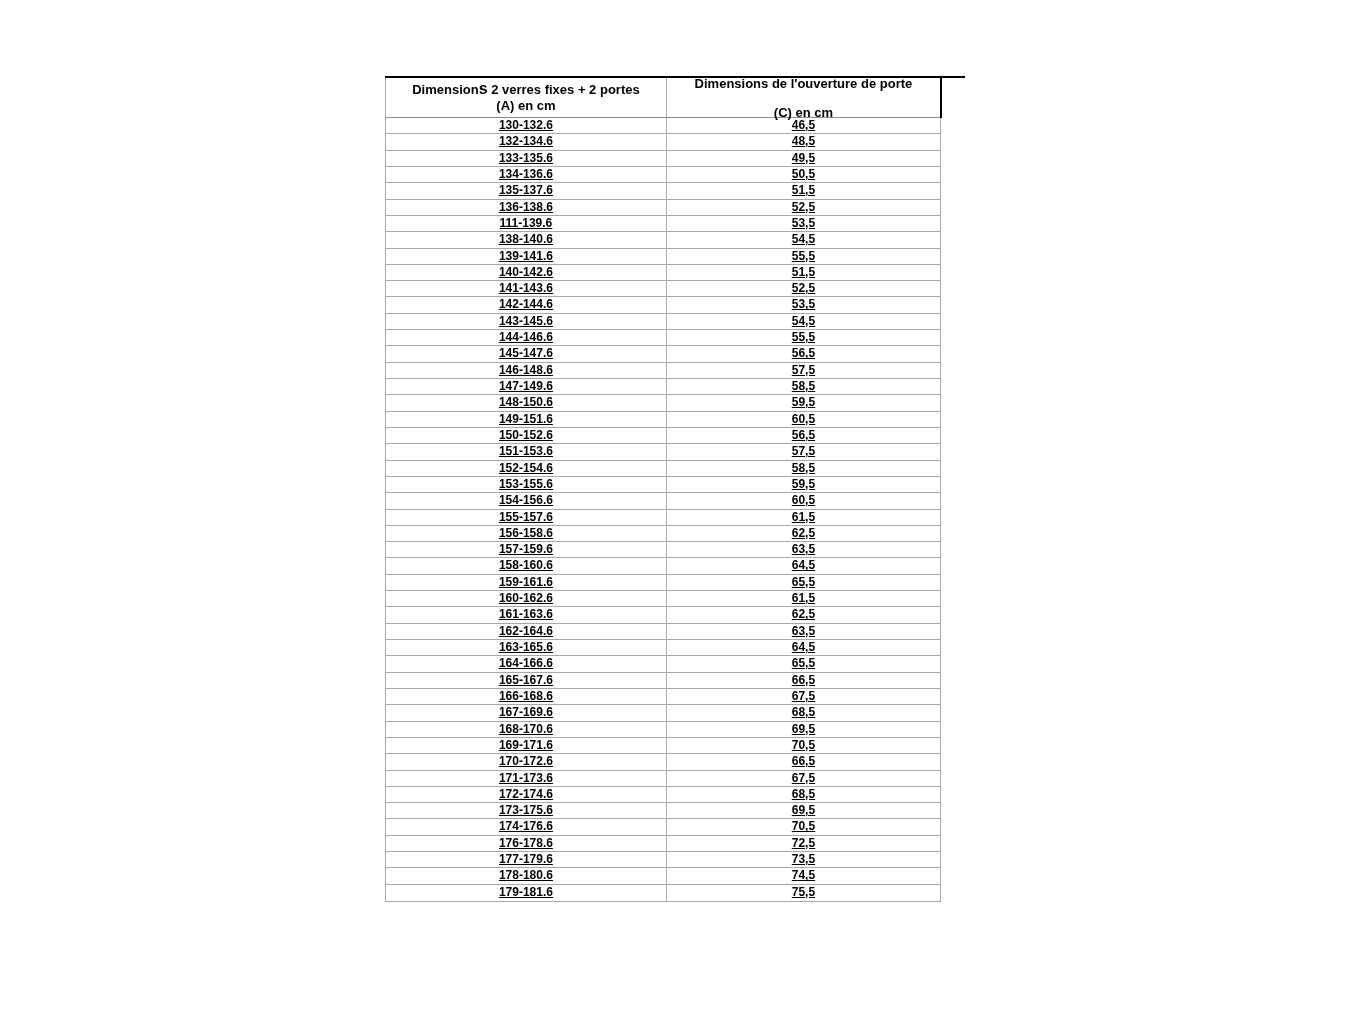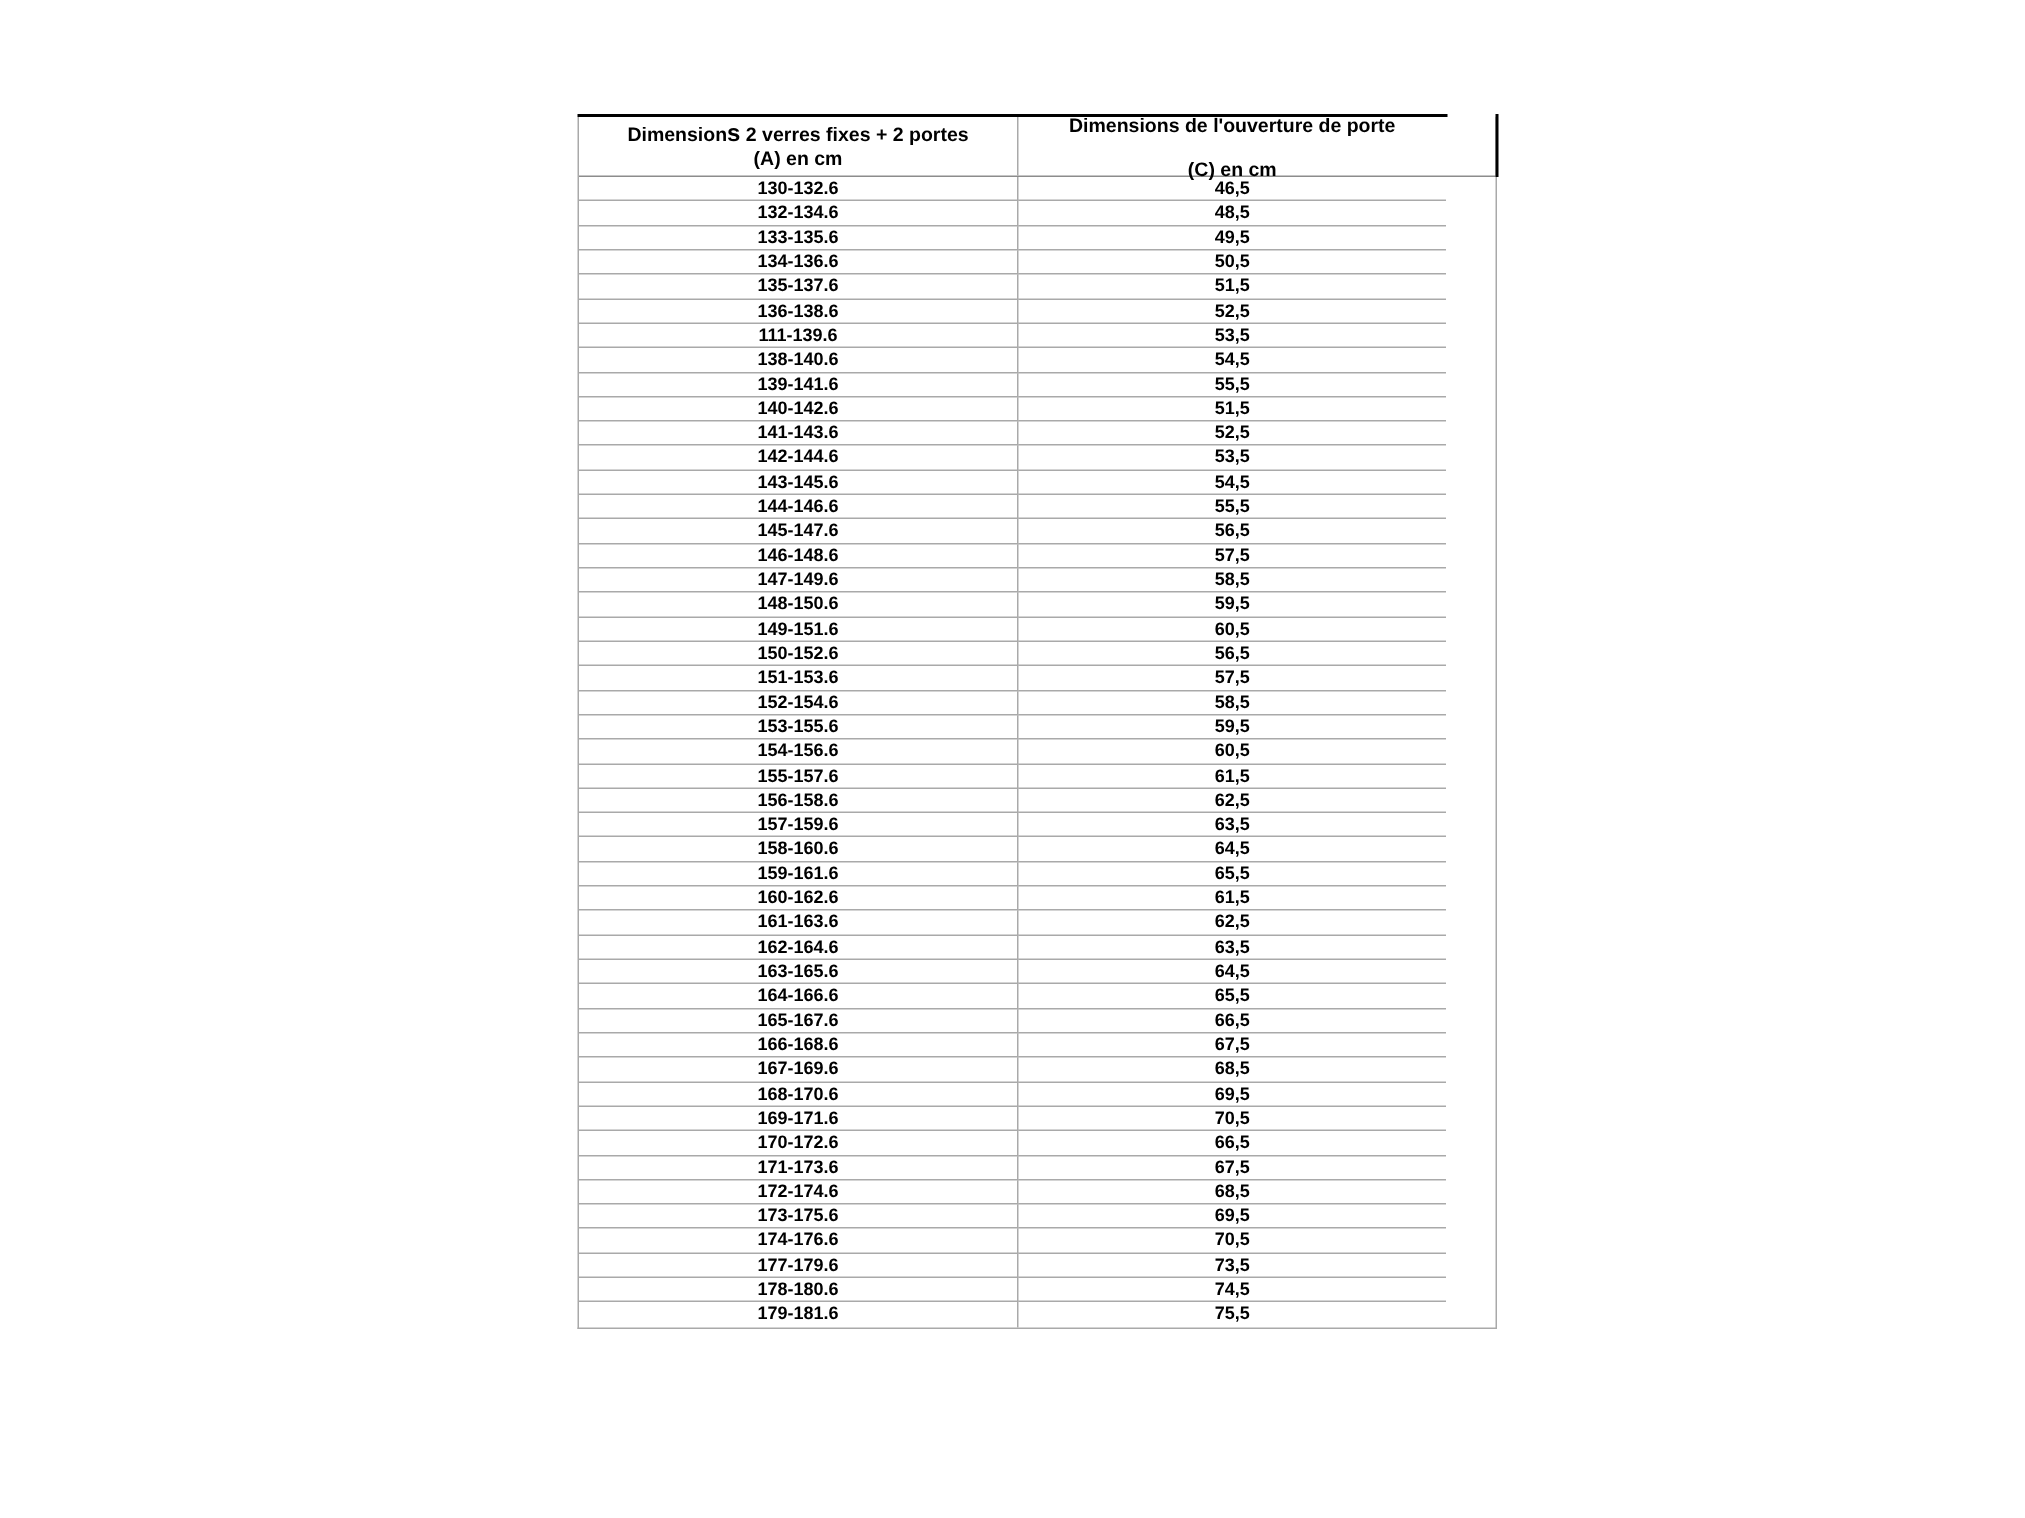--- a/index.html
+++ b/index.html
@@ -7,21 +7,21 @@
     width: 1350px; height: 1012px;
     background: #ffffff;
     font-family: "Liberation Sans", sans-serif;
     color: #000000;
   }
   .page { position: relative; width: 1350px; height: 1012px; overflow: hidden; }
 
   .dim-table {
     position: absolute;
     left: 385px; top: 78px;
-    width: 613px;
+    width: 556px;
     border-left: 1px solid #a9a9a9;
     border-bottom: 1px solid #a9a9a9;
     border-right: 1px solid #a9a9a9;
     background: #ffffff;
   }
   .top-black-border {
     position: absolute;
     left: -1px; top: -2px;
     width: 580px; height: 2px;
     background: #000000;
@@ -48,20 +48,21 @@
     line-height: 16px;
     padding-top: 1px;
   }
   .hcell.col-a { width: 293px; border-right: 1px solid #a9a9a9; }
   .hcell.col-c { width: 285px; gap: 13px; }
   .big-s { font-size: 16px; line-height: 13px; }
 
   .data-row {
     display: flex;
     height: 16.32px;
+    text-decoration: underline;
   }
   .dcell {
     font-weight: bold;
     font-size: 12px;
     line-height: 15.2px;
     text-align: center;
     border-bottom: 1px solid #a9a9a9;
     overflow: hidden;
   }
   .dcell.col-a { width: 293px; border-right: 1px solid #a9a9a9; }
@@ -303,20 +304,24 @@
     <div class="dcell col-a">173-175.6</div>
     <div class="dcell col-c">69,5</div>
   </div>
 
   <div class="data-row">
     <div class="dcell col-a">174-176.6</div>
     <div class="dcell col-c">70,5</div>
   </div>
 
 
+  <div class="data-row">
+    <div class="dcell col-a">176-178.6</div>
+    <div class="dcell col-c">72,5</div>
+  </div>
 
   <div class="data-row">
     <div class="dcell col-a">177-179.6</div>
     <div class="dcell col-c">73,5</div>
   </div>
 
   <div class="data-row">
     <div class="dcell col-a">178-180.6</div>
     <div class="dcell col-c">74,5</div>
   </div>

